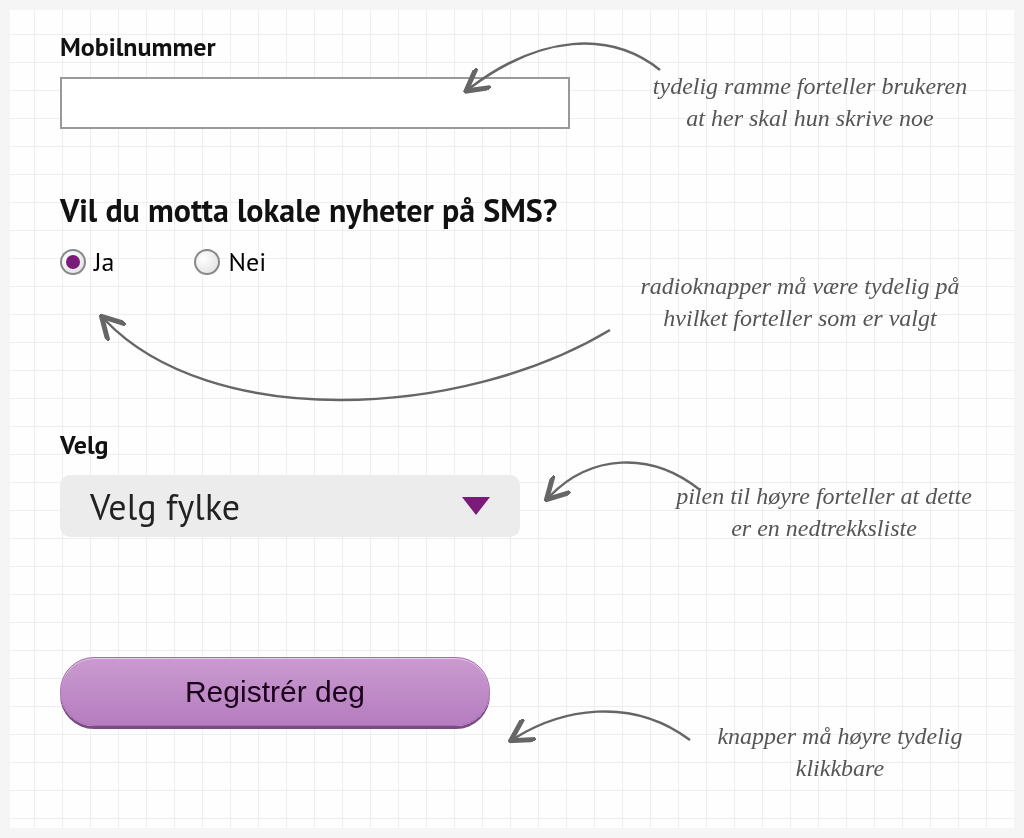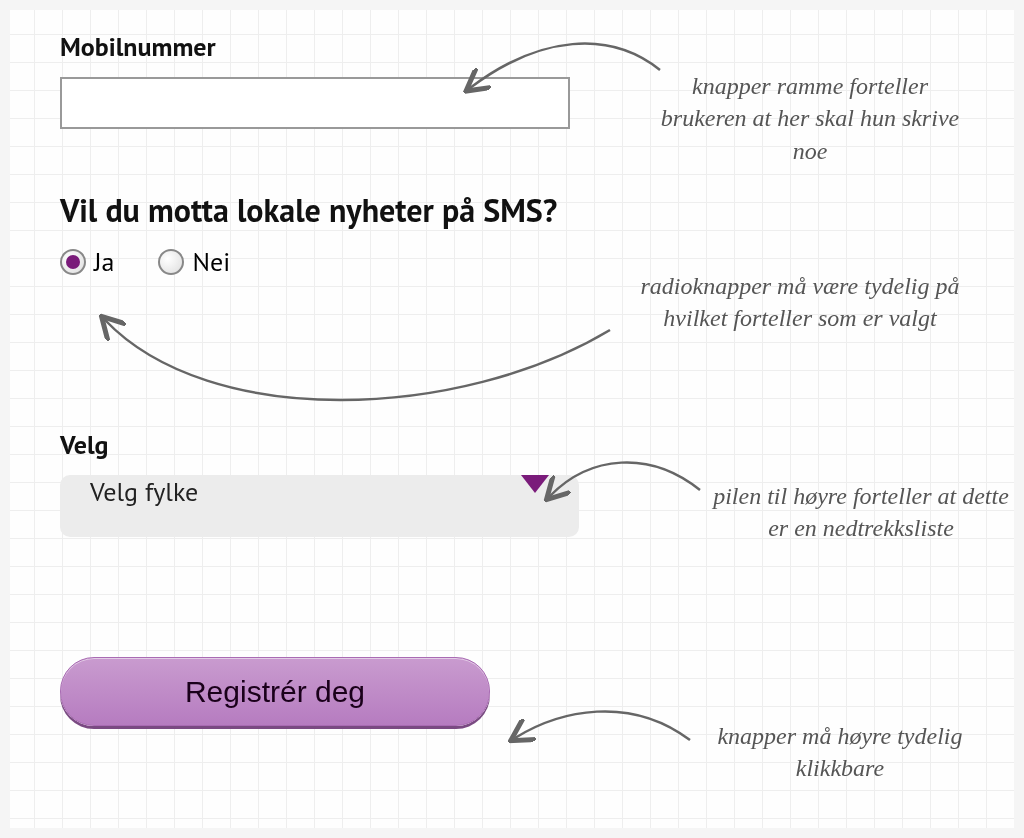--- a/index.html
+++ b/index.html
@@ -45,42 +45,42 @@
     padding: 0 8px;
   }
 
   .section-sms { margin-top: 60px; }
   .question {
     font-weight: 700;
     font-size: 32px;
     color: #111;
     margin-bottom: 14px;
   }
-  .radio-row { display: flex; gap: 44px; align-items: center; }
+  .radio-row { display: flex; gap: 80px; align-items: center; }
   .radio-item { display: flex; align-items: center; gap: 8px; font-size: 26px; }
   .radio-outer {
     width: 26px; height: 26px; border-radius: 50%;
     border: 2px solid #888;
     background: radial-gradient(circle at 35% 35%, #fff 0%, #ddd 100%);
     display: flex; align-items: center; justify-content: center;
   }
   .radio-inner {
     width: 14px; height: 14px; border-radius: 50%;
     background: #7a1b7a;
   }
 
   .section-fylke { margin-top: 150px; }
   .dropdown {
     margin-top: 12px;
-    width: 519px; height: 62px;
+    width: 460px; height: 62px;
     background: #ececec;
     border-radius: 10px;
-    display: flex; justify-content: space-between;
+    display: flex; align-items: center; justify-content: space-between;
     padding: 0 30px;
-    font-size: 26px;
+    font-size: 36px;
     color: #222;
     cursor: pointer;
   }
   .triangle-down {
     width: 0; height: 0;
     border-left: 14px solid transparent;
     border-right: 14px solid transparent;
     border-top: 18px solid #7a1b7a;
   }
 
@@ -102,21 +102,21 @@
     position: absolute;
     font-family: "Comic Sans MS", "Bradley Hand", cursive;
     font-size: 24px;
     color: #555;
     text-align: center;
     line-height: 1.35;
     font-style: italic;
   }
   .anno1 { left: 640px; top: 60px; width: 320px; }
   .anno2 { left: 600px; top: 260px; width: 380px; }
-  .anno3 { left: 701px; top: 470px; width: 300px; }
+  .anno3 { left: 664px; top: 470px; width: 300px; }
   .anno4 { left: 680px; top: 710px; width: 300px; }
 
   .arrow { position: absolute; stroke: #666; fill: none; stroke-width: 2.5; }
 </style>
 </head>
 <body>
 
 <div class="canvas">
 
   <div class="form-area">
@@ -153,21 +153,21 @@
 
     
     <div class="section-btn">
       <button class="register-btn">
         <span>Registrér deg</span>
       </button>
     </div>
 
   </div>
 
-  <div class="anno anno1">knapper ramme forteller brukeren at her skal hun skrive noe</div>
+  <div class="anno anno1">tydelig ramme forteller brukeren at her skal hun skrive noe</div>
   <div class="anno anno2">radioknapper må være tydelig på hvilket forteller som er valgt</div>
   <div class="anno anno3">pilen til høyre forteller at dette er en nedtrekksliste</div>
   <div class="anno anno4">knapper må høyre tydelig klikkbare</div>
 
   <svg class="arrow" style="left:0;top:0;" width="1004" height="818">
     <defs>
       <marker id="ah" markerWidth="10" markerHeight="10" refX="7" refY="5" orient="auto">
         <path d="M0,0 L9,5 L0,10" fill="none" stroke="#666" stroke-width="2"></path>
       </marker>
     </defs>

